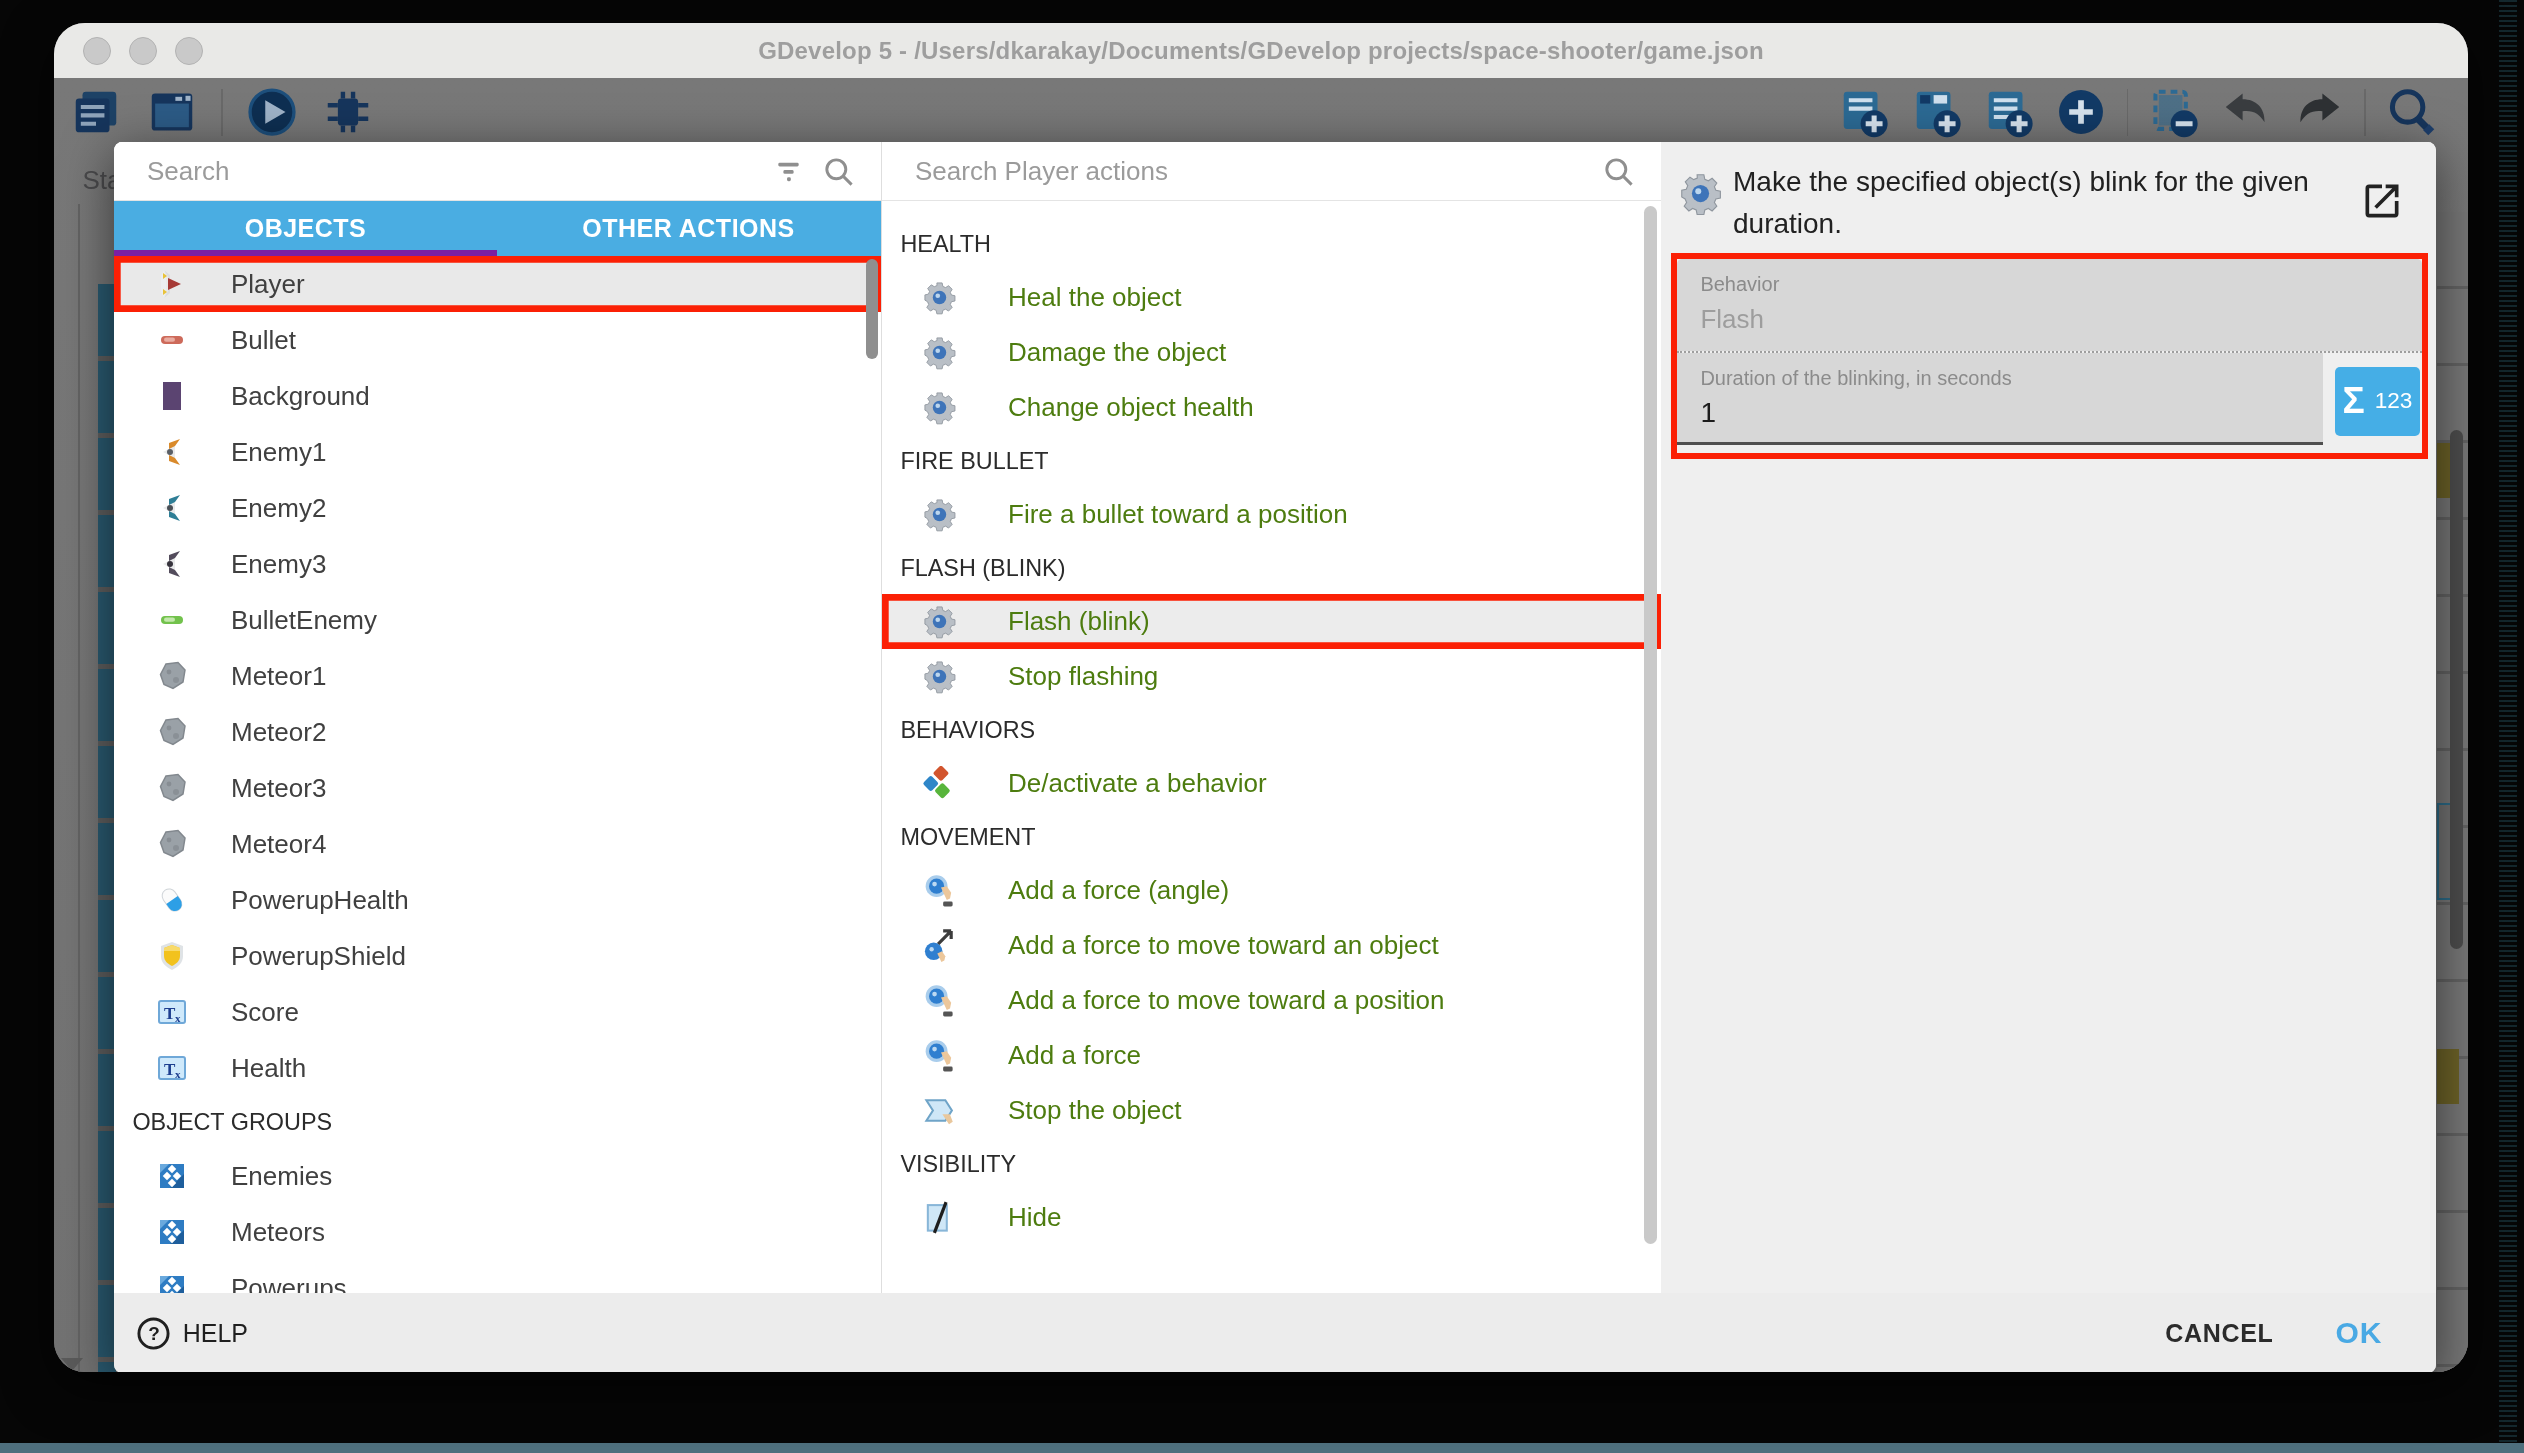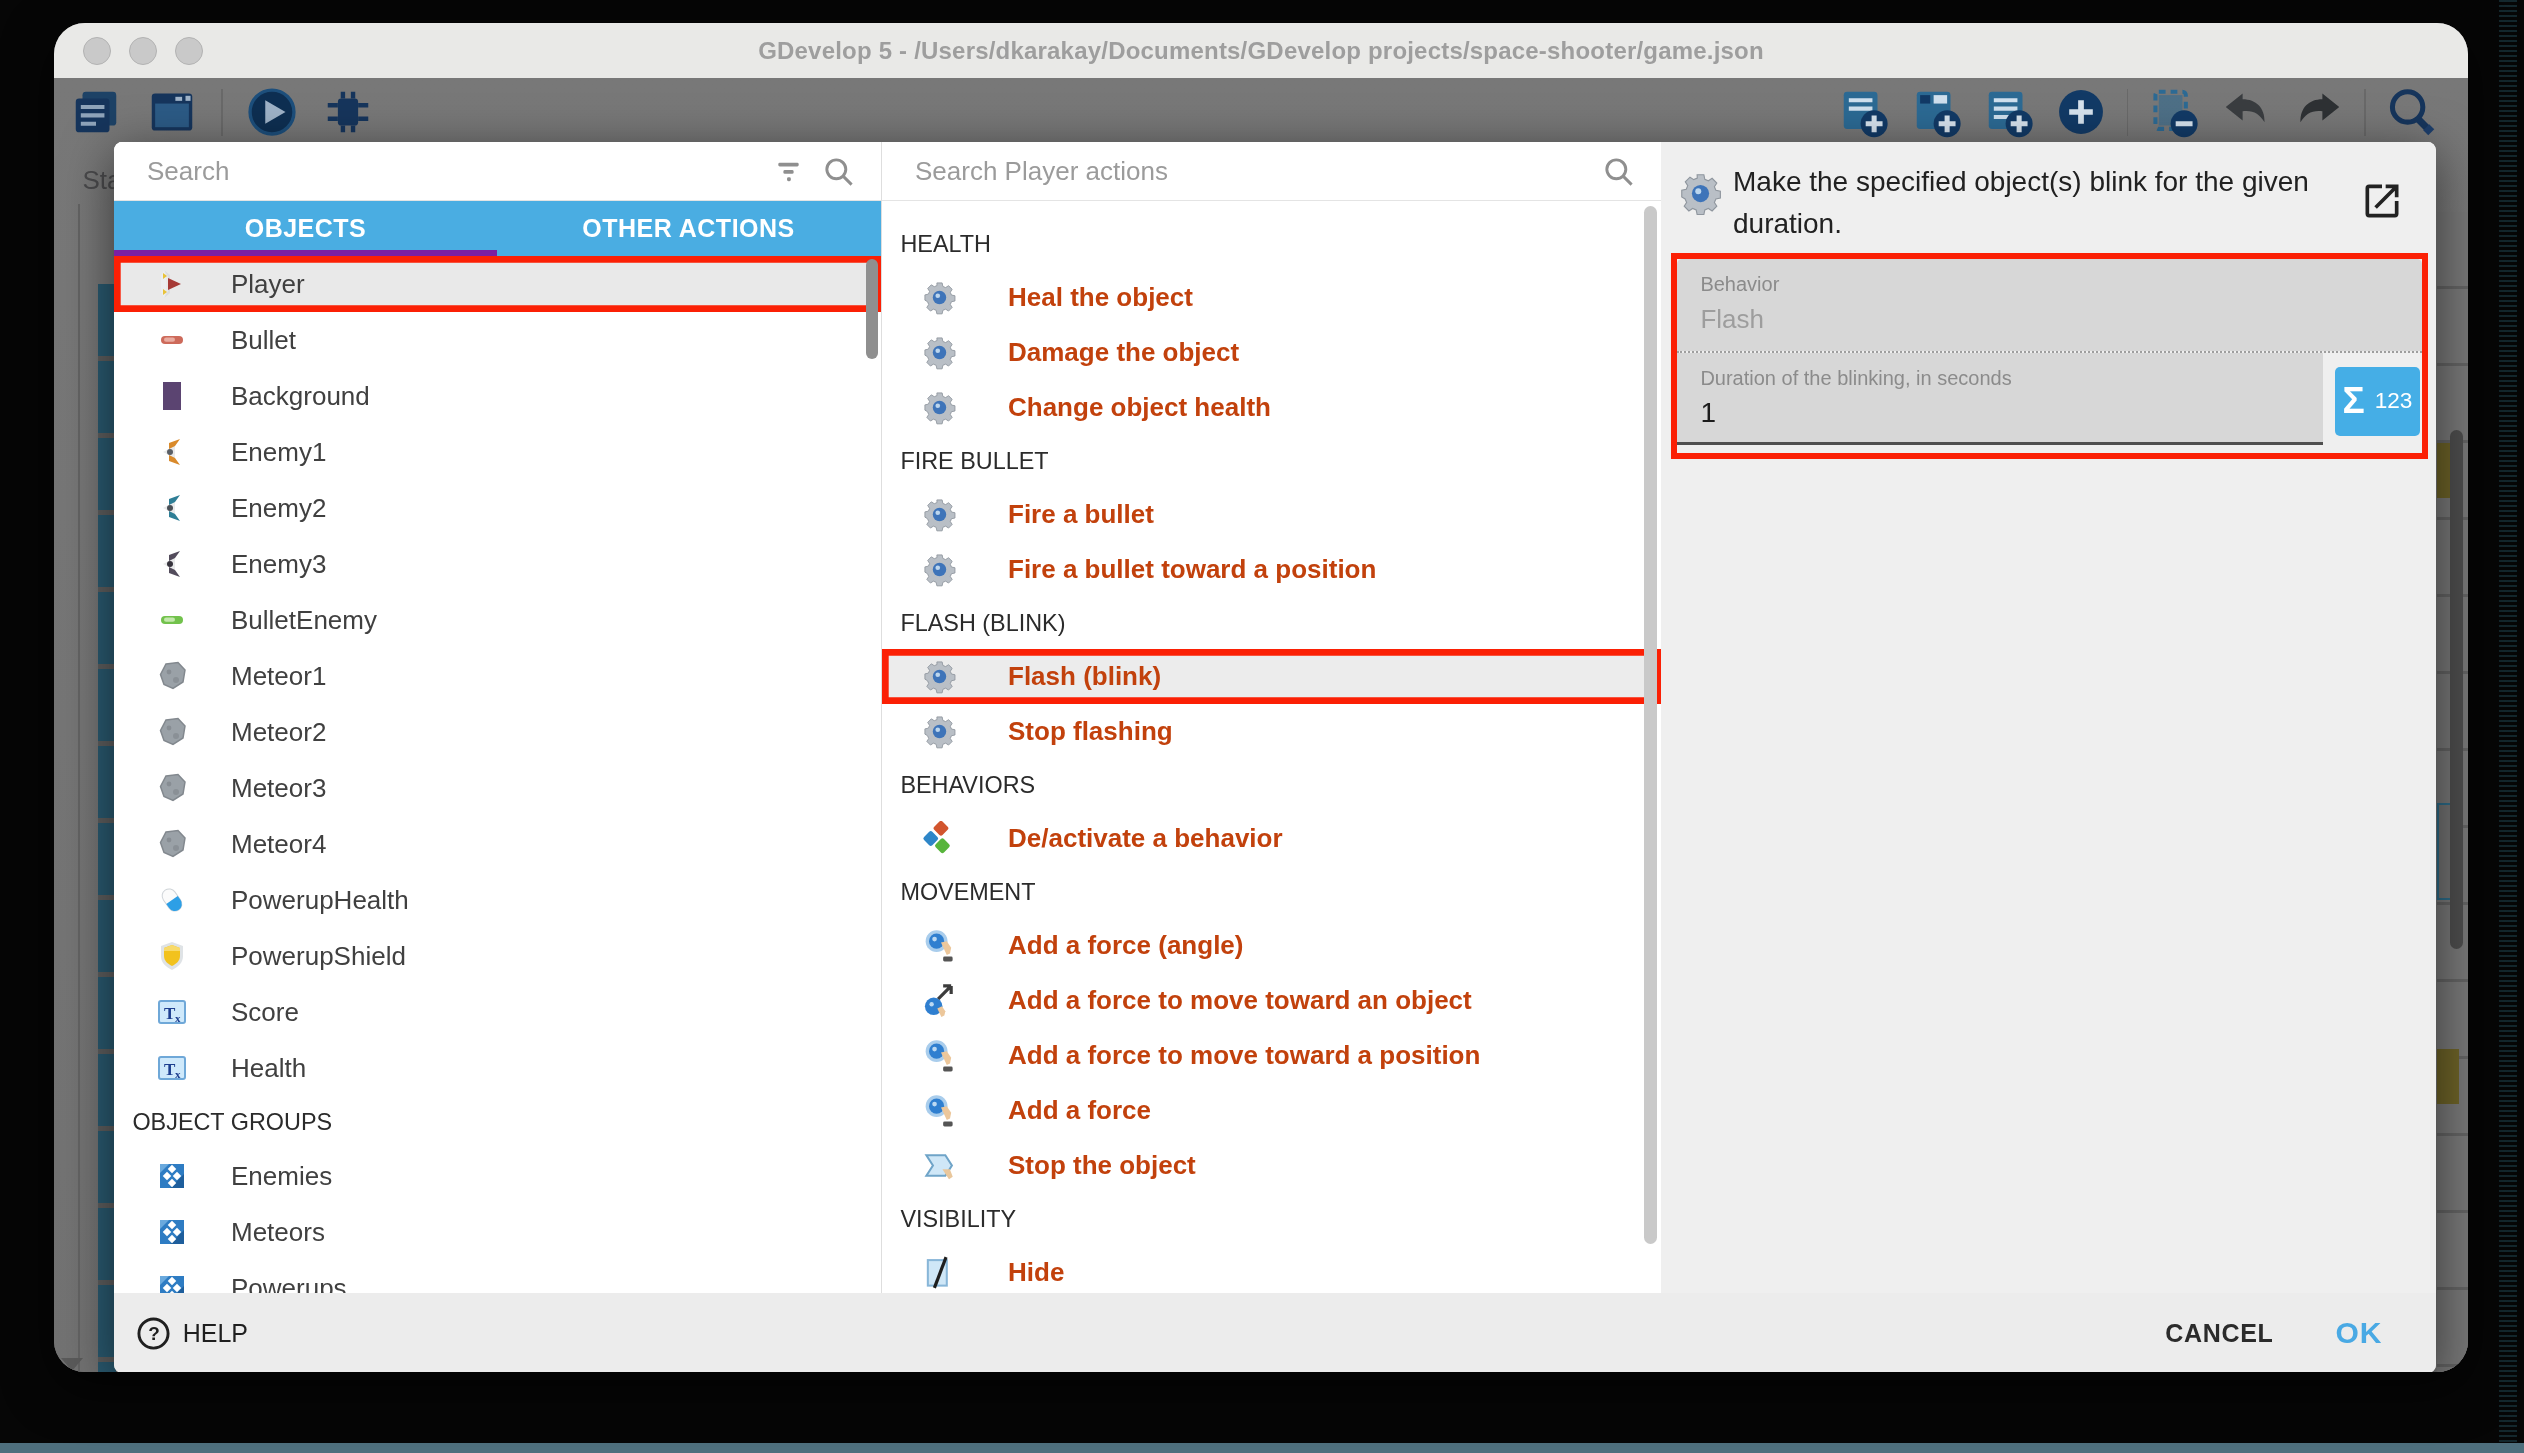--- a/index.html
+++ b/index.html
@@ -88,21 +88,21 @@
   .group-header { height:52px; display:flex; align-items:center; padding-left:18.4px;
                   font-size:23.4px; color:#2b2b2b; }
 
   .action-list { position:absolute; left:0; top:59px; width:780px; height:1092px;
                  overflow:hidden; padding-top:16.7px; }
   .sect { height:52px; display:flex; align-items:center; padding-left:18.4px;
           font-size:23.4px; color:#2b2b2b; }
   .arow { position:relative; height:55px; display:flex; align-items:center; }
   .arow .icon { position:absolute; left:40px; width:35px; height:35px; }
   .arow .icon svg { width:100%; height:100%; }
-  .arow .lbl { position:absolute; left:126px; font-size:26px; color:#c2410c;font-weight:bold; }
+  .arow .lbl { position:absolute; left:126px; font-size:26px; color:#4d7c0f; }
   .arow.selected { background:#ececec; box-shadow:inset 0 0 0 6.7px #fb2005; }
 
   .vscroll { position:absolute; border-radius:6.7px; }
   .scroll-left { left:752px; top:117px; width:11.7px; height:100px; background:#8f8f8f; }
   .scroll-mid  { right:4.2px; top:64px; width:12.6px; height:1038px; background:#c9c9c9; }
 
   
   .desc-gear { position:absolute; left:16.7px; top:28.5px; width:45px; height:45px; }
   .desc-gear svg { width:100%; height:100%; }
   .desc-text { position:absolute; left:72px; top:18.4px; width:636px; font-size:28px;
@@ -482,28 +482,20 @@
                 </svg></span>
               <span class="lbl">Change object health</span>
             </div>
             <div class="sect">FIRE BULLET</div>
             <div class="arow">
               <span class="icon"><svg viewBox="0 0 24 24">
                   <path fill="#b9bfc6" stroke="#8f969e" stroke-width=".6" d="M10.2 2h3.6l.5 2.4 1.9.8 2-1.3 2.5 2.5-1.3 2 .8 1.9 2.4.5v3.6l-2.4.5-.8 1.9 1.3 2-2.5 2.5-2-1.3-1.9.8-.5 2.4h-3.6l-.5-2.4-1.9-.8-2 1.3-2.5-2.5 1.3-2-.8-1.9L2 13.8v-3.6l2.4-.5.8-1.9-1.3-2 2.5-2.5 2 1.3 1.9-.8z"></path>
                   <circle cx="12" cy="12" r="4.6" fill="#3e74b9"></circle>
                   <circle cx="10.8" cy="10.8" r="1.6" fill="#bcd6ee"></circle>
                 </svg></span>
-              <span class="lbl">Fire a bullet</span>
-            </div>
-            <div class="arow">
-              <span class="icon"><svg viewBox="0 0 24 24">
-                  <path fill="#b9bfc6" stroke="#8f969e" stroke-width=".6" d="M10.2 2h3.6l.5 2.4 1.9.8 2-1.3 2.5 2.5-1.3 2 .8 1.9 2.4.5v3.6l-2.4.5-.8 1.9 1.3 2-2.5 2.5-2-1.3-1.9.8-.5 2.4h-3.6l-.5-2.4-1.9-.8-2 1.3-2.5-2.5 1.3-2-.8-1.9L2 13.8v-3.6l2.4-.5.8-1.9-1.3-2 2.5-2.5 2 1.3 1.9-.8z"></path>
-                  <circle cx="12" cy="12" r="4.6" fill="#3e74b9"></circle>
-                  <circle cx="10.8" cy="10.8" r="1.6" fill="#bcd6ee"></circle>
-                </svg></span>
               <span class="lbl">Fire a bullet toward a position</span>
             </div>
             <div class="sect">FLASH (BLINK)</div>
             <div class="arow selected">
               <span class="icon"><svg viewBox="0 0 24 24">
                   <path fill="#b9bfc6" stroke="#8f969e" stroke-width=".6" d="M10.2 2h3.6l.5 2.4 1.9.8 2-1.3 2.5 2.5-1.3 2 .8 1.9 2.4.5v3.6l-2.4.5-.8 1.9 1.3 2-2.5 2.5-2-1.3-1.9.8-.5 2.4h-3.6l-.5-2.4-1.9-.8-2 1.3-2.5-2.5 1.3-2-.8-1.9L2 13.8v-3.6l2.4-.5.8-1.9-1.3-2 2.5-2.5 2 1.3 1.9-.8z"></path>
                   <circle cx="12" cy="12" r="4.6" fill="#3e74b9"></circle>
                   <circle cx="10.8" cy="10.8" r="1.6" fill="#bcd6ee"></circle>
                 </svg></span>
               <span class="lbl">Flash (blink)</span>

